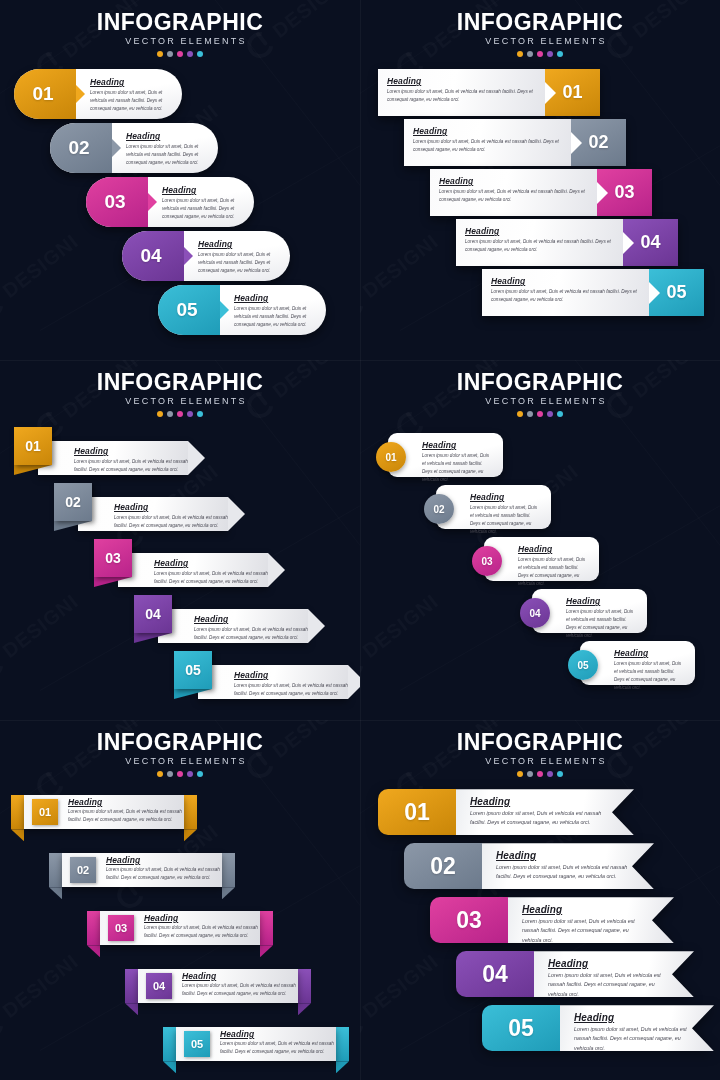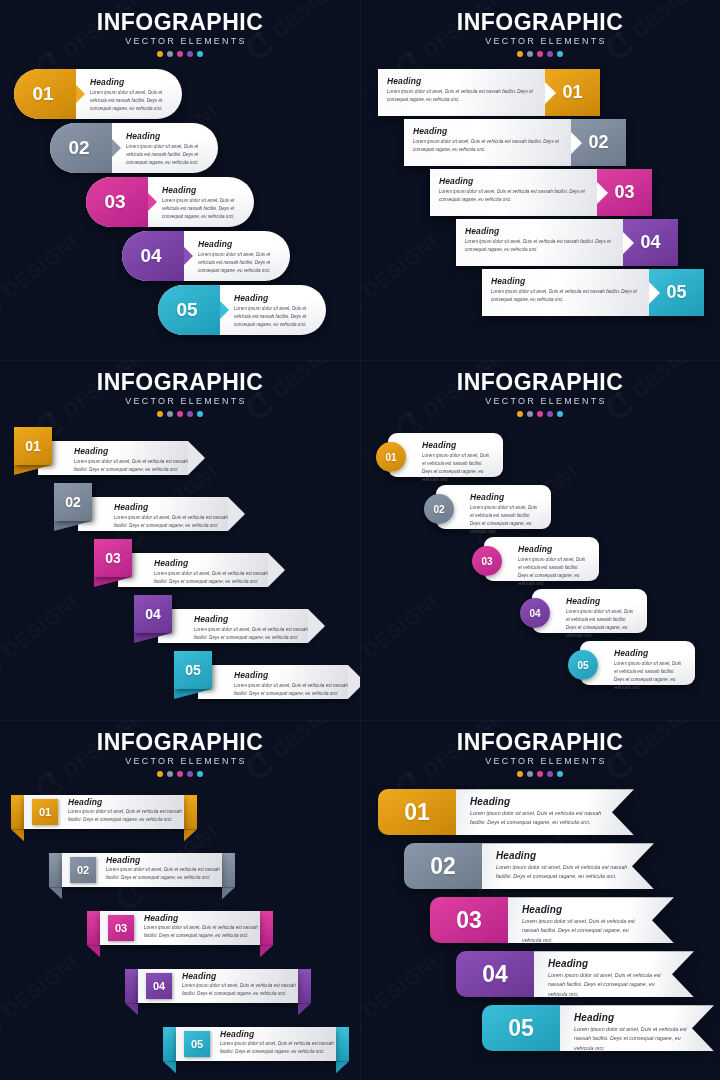--- a/index.html
+++ b/index.html
@@ -63,21 +63,21 @@
   }
   .wmTx{ font-size:20px; font-weight:bold; letter-spacing:1px; }
   .wmLine{
     position:absolute; height:1px; background:rgba(255,255,255,.04);
     transform-origin:left center;
   }
 
   
   .hd{
     font-size:8.5px; font-weight:bold; font-style:italic; color:#1c1c24;
-    letter-spacing:.1px; white-space:nowrap;
+    letter-spacing:.1px; white-space:nowrap;text-decoration:underline;
   }
   .bd{
     font-size:4.6px; font-style:italic; color:#4a4a55; line-height:1.75;
     margin-top:1.5px; max-width:100%;
   }
   .num{
     font-weight:bold; color:#fff; font-style:normal;
     text-shadow:0 1px 2px rgba(0,0,0,.18);
   }
 

